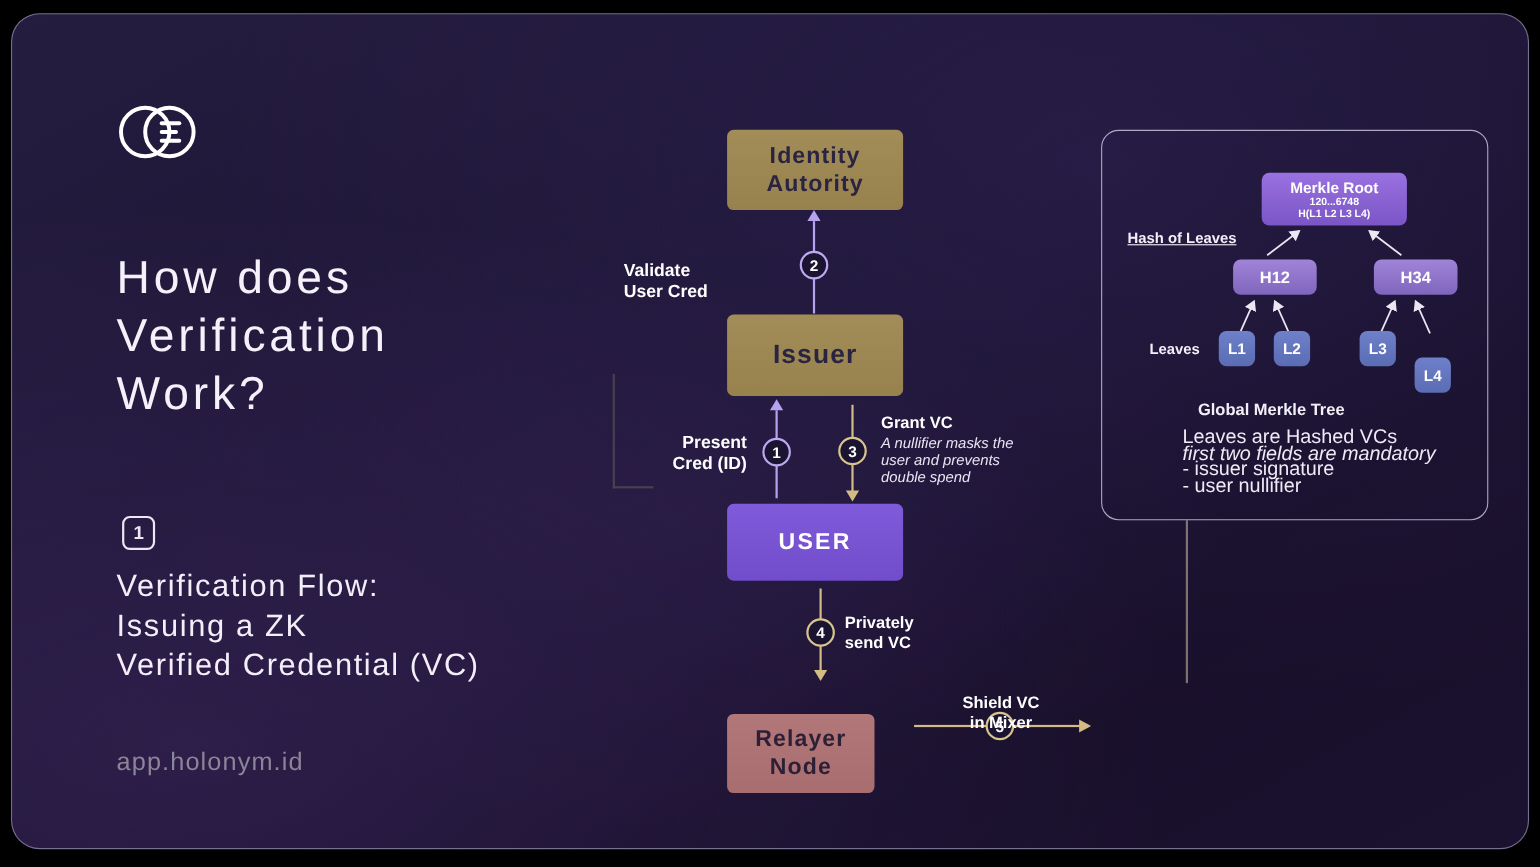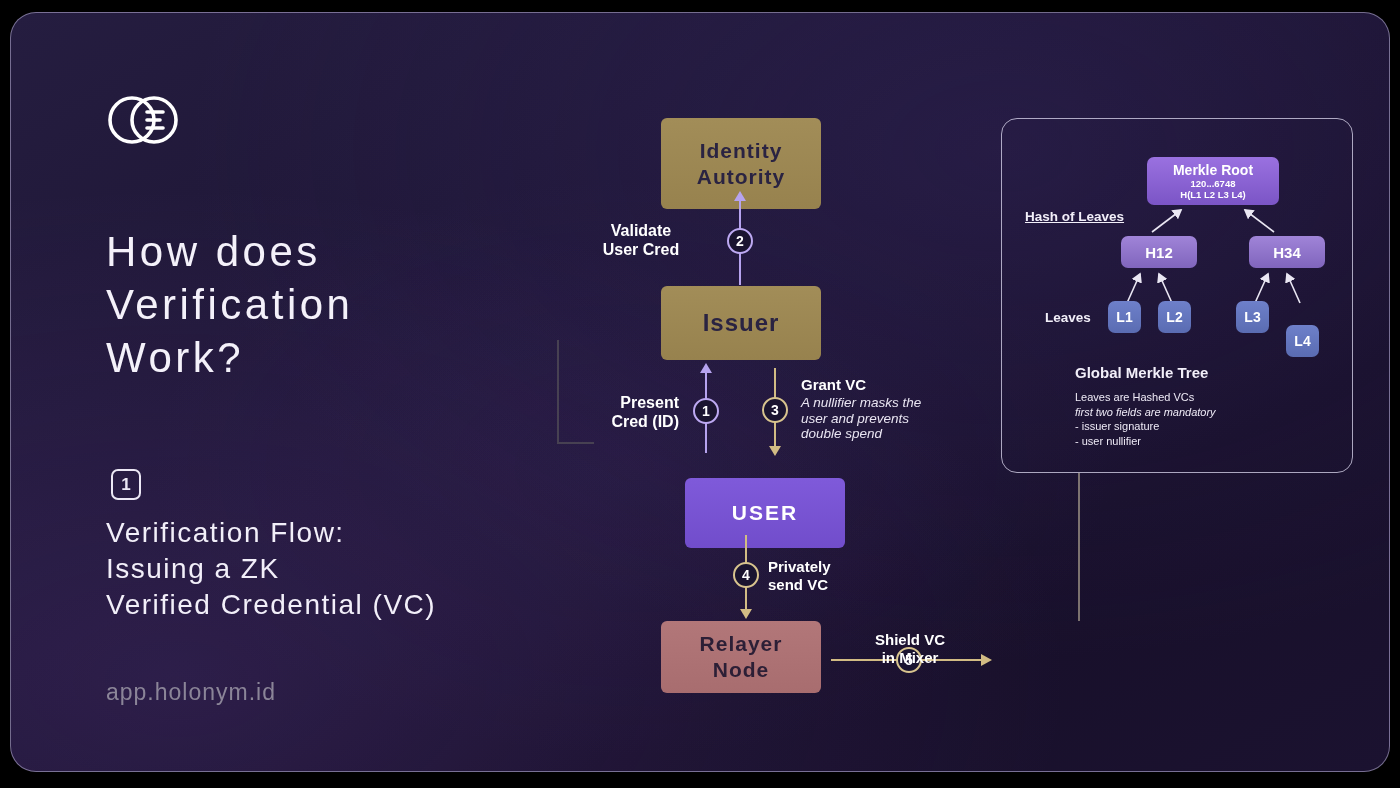--- a/index.html
+++ b/index.html
@@ -75,22 +75,22 @@
     left:990px; top:105px; width:352px; height:355px;
     border:1.2px solid rgba(222,218,240,0.75); border-radius:16px;
   }
   .mbox { border-radius:7px; display:flex; flex-direction:column; align-items:center; justify-content:center; color:#fff; }
   .root-box { left:1136px; top:144px; width:132px; height:48px; background:linear-gradient(180deg,#9a71e0,#7b55c6); }
   .root-title { font-size:14px; font-weight:700; line-height:15px; }
   .root-sub { font-size:9.5px; line-height:11px; font-weight:600; }
   .hash-box { width:76px; height:32px; background:linear-gradient(180deg,#a084d8,#8065bd); font-size:15px; font-weight:700; border-radius:7px; display:flex; align-items:center; justify-content:center; color:#fff; }
   .leaf-box { width:33px; height:32px; background:linear-gradient(180deg,#6e80ca,#5a6cb2); font-size:14px; font-weight:700; border-radius:7px; display:flex; align-items:center; justify-content:center; color:#fff; }
   .mlabel { color:#f2eff9; font-size:13.5px; font-weight:600; }
-  .mcaption-title { color:#f2eff9; font-size:15px; font-weight:700; }
-  .mcaption { color:#eeeaf6; font-size:11px; line-height:14.5px; font-weight:500; }
+  .mcaption-title { color:#f2eff9; font-size:15px; font-weight:700;margin-left:14px; }
+  .mcaption { color:#eeeaf6; font-size:18px; line-height:14.5px; font-weight:500; }
   .mcaption .it { font-style:italic; }
 
   .connector { left:1067px; top:460px; width:1.5px; height:148px; background:rgba(205,195,165,0.55); }
   .bracket-v { left:546px; top:327px; width:2px; height:104px; background:#474152; }
   .bracket-h { left:546px; top:429px; width:37px; height:2px; background:#474152; }
 </style>
 </head>
 <body>
 
 <div class="slide">
@@ -108,31 +108,31 @@
 Work?</div>
   <div class="abs step-box">1</div>
   <div class="abs page-subtitle pre">Verification Flow:
 Issuing a ZK
 Verified Credential (VC)</div>
   <div class="abs footer-url">app.holonym.id</div>
 
   <div class="abs bracket-v"></div>
   <div class="abs bracket-h"></div>
 
-  <div class="abs flow-box khaki" style="left:650px; top:105px; width:160px; height:91px; font-size:21px; line-height:26px; letter-spacing:1px;">Identity
+  <div class="abs flow-box khaki" style="left:650px; top:105px; width:160px; height:73px; font-size:21px; line-height:26px; letter-spacing:1px;">Identity
 Autority</div>
   <div class="abs flow-box khaki" style="left:650px; top:273px; width:160px; height:74px; font-size:24px; letter-spacing:1px;">Issuer</div>
-  <div class="abs flow-box purple-box" style="left:674px; top:445px; width:160px; height:70px; font-size:21px;margin-top:20px;">USER</div>
-  <div class="abs flow-box rose" style="left:650px; top:608px; width:160px; height:72px; font-size:21px; line-height:26px; letter-spacing:1px;">Relayer
+  <div class="abs flow-box purple-box" style="left:650px; top:445px; width:160px; height:70px; font-size:21px;">USER</div>
+  <div class="abs flow-box rose" style="left:650px; top:636px; width:134px; height:72px; font-size:21px; line-height:26px; letter-spacing:1px;">Relayer
 Node</div>
 
   <div class="abs vline lav-bg" style="left:728px; top:188px; height:84px;"></div>
   <div class="abs head-up" style="left:723px; top:178px; border-bottom:10px solid #b6a3ef;"></div>
   <div class="abs badge lav" style="left:716px; top:215px;">2</div>
-  <div class="abs flow-label pre" style="left:556px; top:208px; width:148px; text-align:center;">Validate
+  <div class="abs flow-label pre" style="left:556px; top:224px; width:148px; text-align:left;">Validate
 User Cred</div>
 
   <div class="abs vline lav-bg" style="left:694px; top:360px; height:80px;"></div>
   <div class="abs head-up" style="left:689px; top:350px; border-bottom:10px solid #b6a3ef;"></div>
   <div class="abs badge lav" style="left:682px; top:385px;">1</div>
   <div class="abs flow-label pre" style="left:530px; top:380px; width:138px; text-align:right;">Present
 Cred (ID)</div>
 
   <div class="abs vline tan-bg" style="left:763px; top:355px; height:80px;"></div>
   <div class="abs head-down" style="left:758px; top:433px; border-top:10px solid #d2bc84;"></div>

